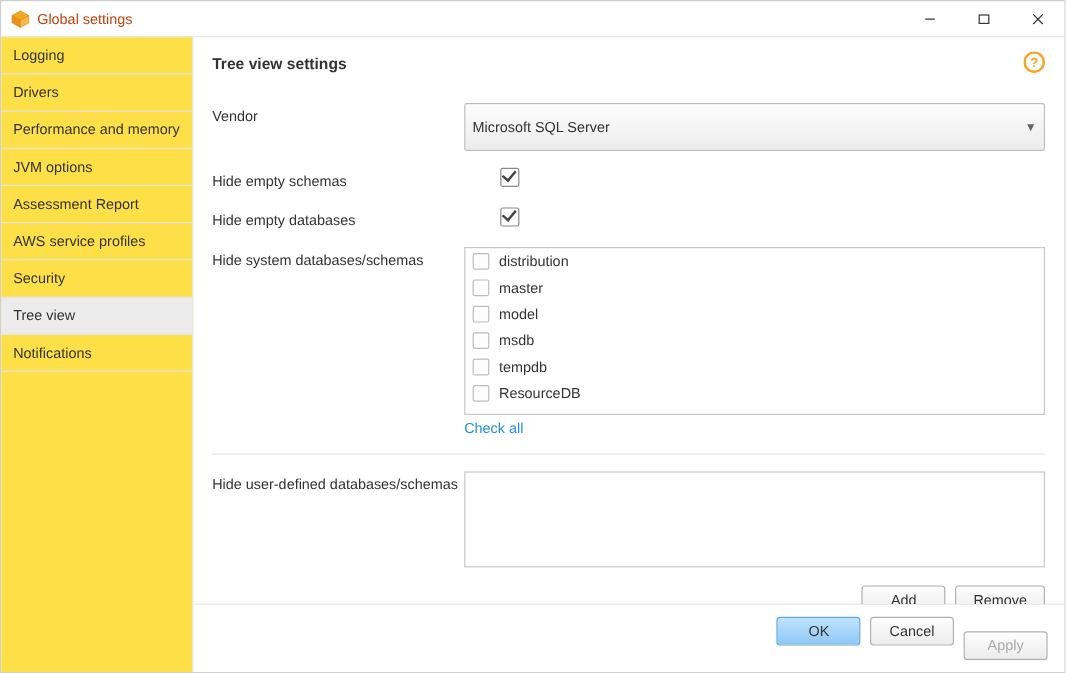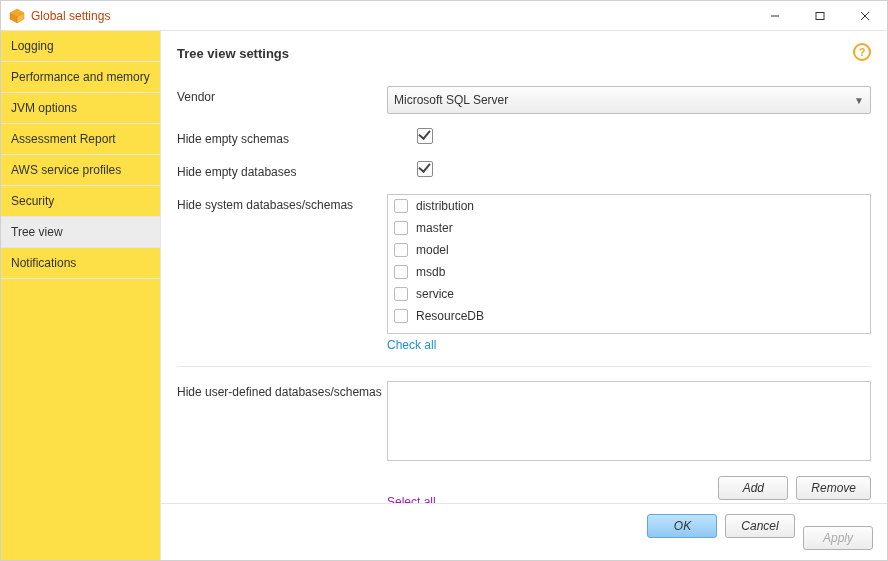--- a/index.html
+++ b/index.html
@@ -17,35 +17,35 @@
   .side-item { padding:8px 10px; border-bottom:1px solid #e5e5e5; color:#333; cursor:default; font-size:12px; }
   .side-item.selected { background:#ececec; }
   .content { flex:1; display:flex; flex-direction:column; min-width:0; }
   .content-inner { flex:1; overflow:auto; padding:12px 16px 4px 16px; }
   .heading-row { display:flex; align-items:flex-end; margin-bottom:25px; }
   .heading { font-weight:600; font-size:13px; color:#333; flex:1; }
   .help-icon { width:18px; height:18px; }
   .form-row { display:flex; align-items:flex-start; margin-bottom:14px; }
   .form-label { width:210px; padding-top:4px; font-size:12px; color:#333; }
   .form-control { flex:1; }
-  .combo { display:flex; align-items:center; height:28px; border:1px solid #bfbfbf; border-radius:2px;
+  .combo { display:flex; align-items:center; height:40px; border:1px solid #bfbfbf; border-radius:2px;
            background:linear-gradient(#fdfdfd,#ececec); padding:0 6px; position:relative; }
   .combo .combo-text { flex:1; font-size:12px; color:#333; }
   .combo .caret { color:#666; font-size:10px; }
   .chk { position:relative; width:16px; height:16px; border:1px solid #8a8a8a; border-radius:2px; background:#fdfdfd; display:inline-flex; align-items:center; justify-content:center; }
   .chk.checked::after { content:""; position:absolute; left:3px; top:-1px; width:5px; height:9px; border:solid #444; border-width:0 2px 2px 0; transform:rotate(40deg); }
   .chk.small { width:14px; height:14px; border-color:#bbb; }
   .listbox { border:1px solid #c8c8c8; height:140px; overflow-y:scroll; background:#fff; }
   .list-item { display:flex; align-items:center; padding:4px 6px; gap:8px; font-size:12px; color:#333; }
   .linklike { color:#1e90d8; font-size:12px; cursor:default; margin-top:4px; display:inline-block; }
   .linklike.dim { color:#a21caf;margin-top:28px; }
   hr.sep { border:none; border-top:1px solid #e5e5e5; margin:10px 0 14px 0; }
   .textbox { border:1px solid #c8c8c8; height:80px; background:#fff; }
   .btn { height:24px; min-width:70px; padding:0 14px; border:1px solid #b0b0b0; border-radius:3px;
-         background:linear-gradient(#fdfdfd,#ececec); font-size:12px; color:#333; display:inline-flex; align-items:center; justify-content:center; cursor:default;font-style:italic; }
+         background:linear-gradient(#fdfdfd,#ececec); font-size:12px; color:#333; display:inline-flex; align-items:center; justify-content:center; cursor:default; }
   .btn.primary { background:linear-gradient(#bfe3ff,#8fc8f2); border-color:#5fa8d8;padding-left:15px; }
   .btn.disabled { color:#aaa;margin-top:12px; }
   .row-buttons { display:flex; justify-content:flex-end; gap:8px; margin-top:6px; }
   .footer { border-top:1px solid #e5e5e5; padding:10px 14px; display:flex; justify-content:flex-end; gap:8px; background:#fafafa0a; }
 </style>
 </head>
 <body>
 
 <div class="window">
 
@@ -74,20 +74,21 @@
           <line x1="1" y1="1" x2="9" y2="9" stroke="#333" stroke-width="1"></line>
           <line x1="9" y1="1" x2="1" y2="9" stroke="#333" stroke-width="1"></line>
         </svg>
     </div>
   </div>
 
   <div class="body">
 
     <div class="sidebar">
       <div class="side-item">Logging</div>
+      <div class="side-item">Drivers</div>
       <div class="side-item">Performance and memory</div>
       <div class="side-item">JVM options</div>
       <div class="side-item">Assessment Report</div>
       <div class="side-item">AWS service profiles</div>
       <div class="side-item">Security</div>
       <div class="side-item selected">Tree view</div>
       <div class="side-item">Notifications</div>
     </div>
 
     <div class="content">
@@ -142,21 +143,21 @@
               <div class="list-item">
                 <span class="chk small"></span>
                 <span>model</span>
               </div>
               <div class="list-item">
                 <span class="chk small"></span>
                 <span>msdb</span>
               </div>
               <div class="list-item">
                 <span class="chk small"></span>
-                <span>service</span>
+                <span>tempdb</span>
               </div>
               <div class="list-item">
                 <span class="chk small"></span>
                 <span>ResourceDB</span>
               </div>
             </div>
             <span class="linklike">Check all</span>
           </div>
         </div>
 

